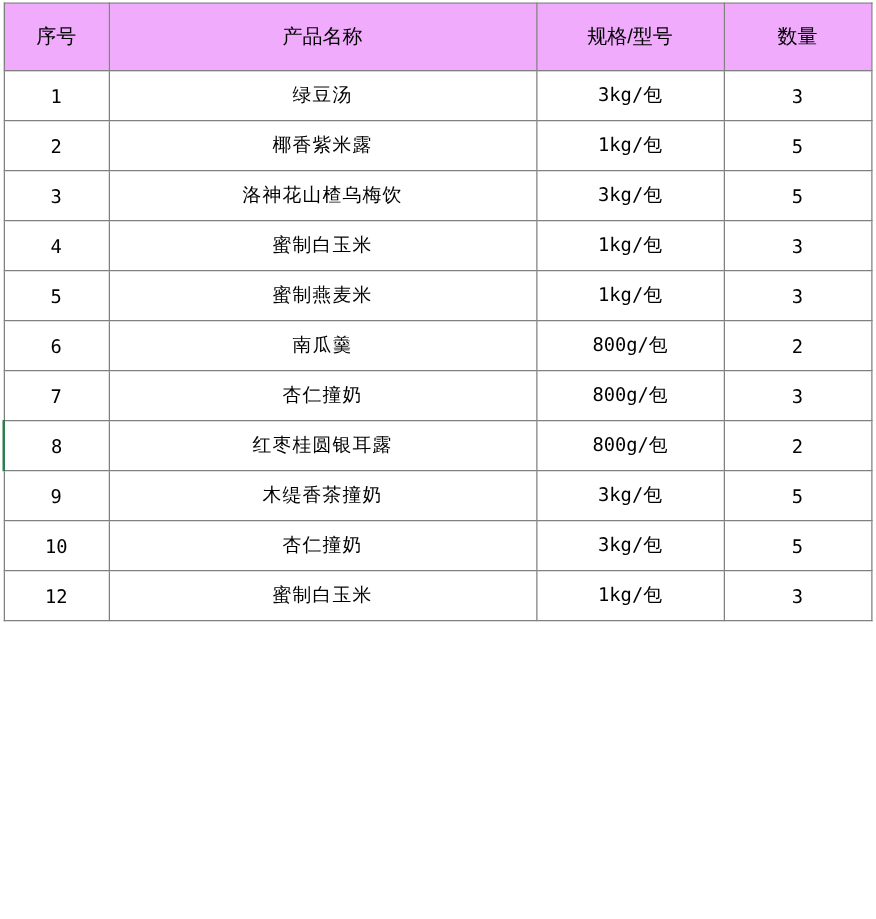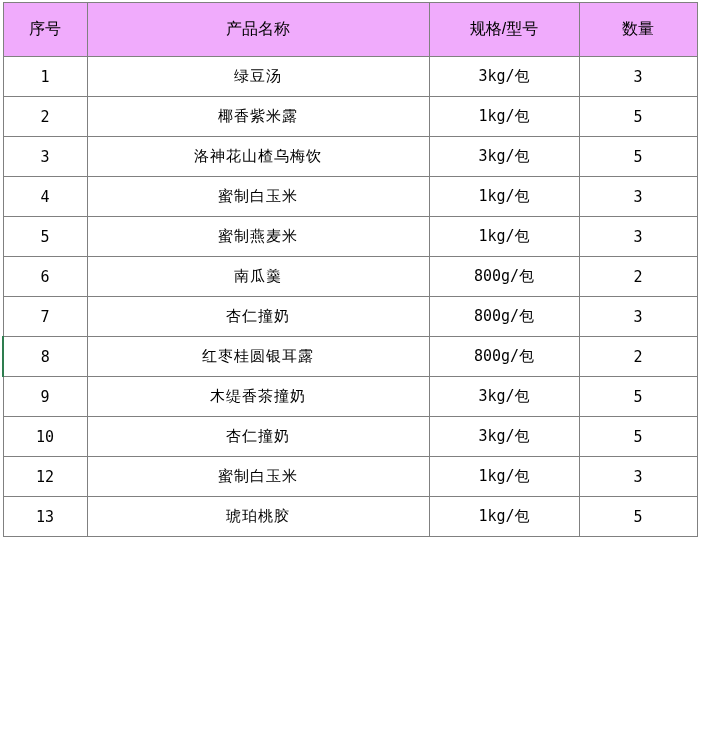--- a/index.html
+++ b/index.html
@@ -144,21 +144,15 @@
           <td class="col-name">杏仁撞奶</td>
           <td class="col-spec">3kg/包</td>
           <td class="col-qty">5</td>
         </tr>
         <tr>
           <td class="col-index">12</td>
           <td class="col-name">蜜制白玉米</td>
           <td class="col-spec">1kg/包</td>
           <td class="col-qty">3</td>
         </tr>
-        <tr>
-          <td class="col-index">13</td>
-          <td class="col-name">琥珀桃胶</td>
-          <td class="col-spec">1kg/包</td>
-          <td class="col-qty">5</td>
-        </tr>
       </tbody>
   </table>
 </div>
 
 </body></html>

